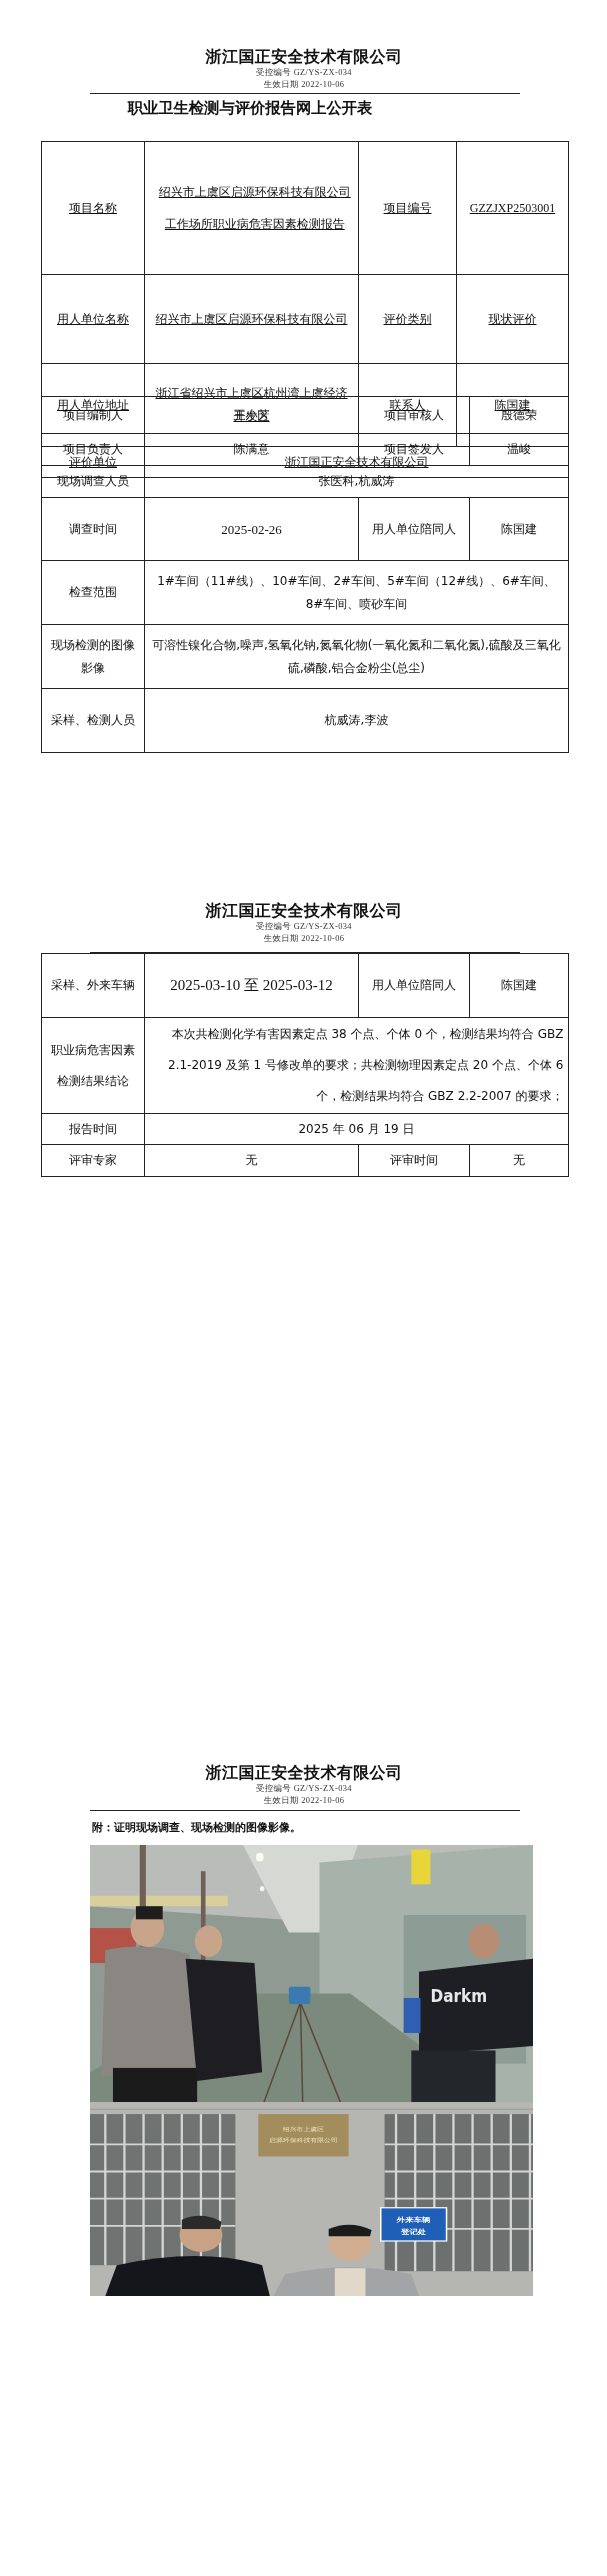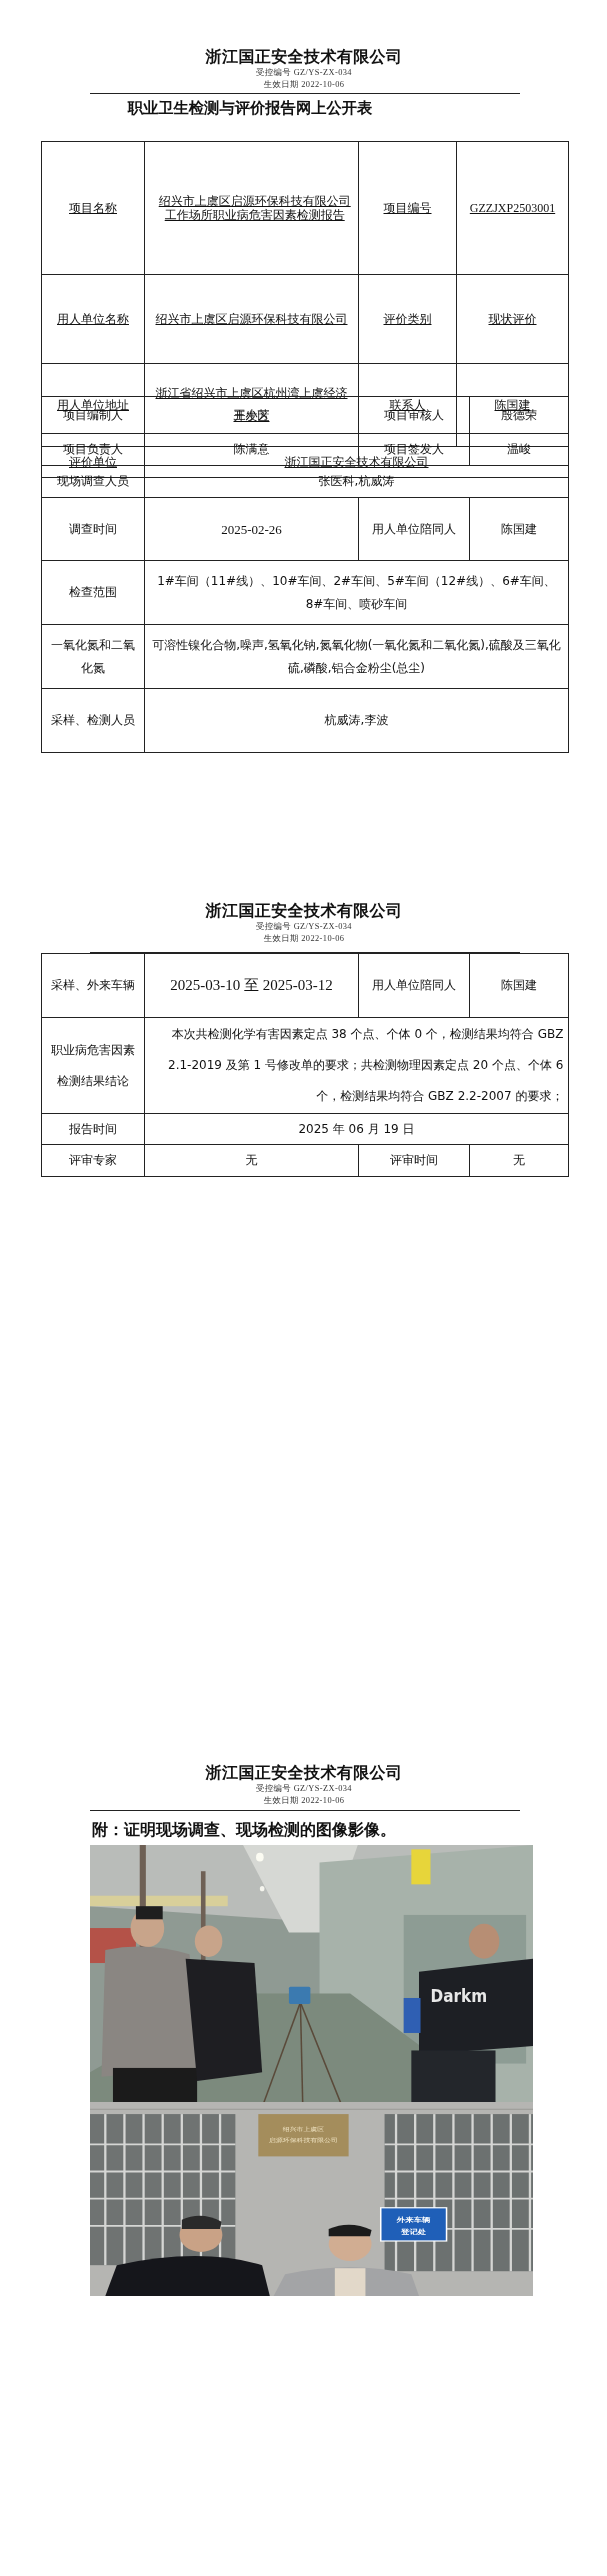--- a/index.html
+++ b/index.html
@@ -64,21 +64,21 @@
     vertical-align: middle;
     padding: 0 4.6px;
     line-height: 23px;
   }
   table.info td.lh { line-height: 23px; }
   table.info td.left { text-align: right; }
   .attach-note {
     position: absolute;
     left: 92px;
     font-family: "DejaVu Sans", "Liberation Sans", sans-serif;
-    font-size: 16px;
+    font-size: 11px;
     font-weight: bold;
     color: #111;
   }
   .photo {
     position: absolute;
     left: 90px;
     width: 443px;
     overflow: hidden;
   }
   .photo svg { display: block; width: 100%; height: 100%; }
@@ -97,21 +97,21 @@
 <table class="info" style="top:141px;text-decoration:underline;">
   <colgroup>
     <col style="width:103px">
       <col style="width:214px">
       <col style="width:98px">
       <col style="width:112px">
   </colgroup>
   <tbody>
       <tr style="height:133px">
     <td>项目名称</td>
-    <td class="lh" style="line-height:14px;padding-left:11px;">绍兴市上虞区启源环保科技有限公司工作场所职业病危害因素检测报告</td>
+    <td class="lh" style="line-height:32px;padding-left:11px;">绍兴市上虞区启源环保科技有限公司工作场所职业病危害因素检测报告</td>
     <td>项目编号</td>
     <td style="font-family:'Liberation Serif','DejaVu Serif',serif;">GZZJXP2503001</td>
   </tr>
   <tr style="height:89px">
     <td>用人单位名称</td>
     <td>绍兴市上虞区启源环保科技有限公司</td>
     <td>评价类别</td>
     <td>现状评价</td>
   </tr>
   <tr style="height:83px">
@@ -155,21 +155,21 @@
     <td>调查时间</td>
     <td style="font-family:'Liberation Serif','DejaVu Serif',serif; font-size:13px;">2025-02-26</td>
     <td>用人单位陪同人</td>
     <td>陈国建</td>
   </tr>
   <tr style="height:64px">
     <td>检查范围</td>
     <td colspan="3">1#车间（11#线）、10#车间、2#车间、5#车间（12#线）、6#车间、8#车间、喷砂车间</td>
   </tr>
   <tr style="height:64px">
-    <td>一氧化氮和二氧化氮</td>
+    <td>现场检测的图像影像</td>
     <td colspan="3">可溶性镍化合物,噪声,氢氧化钠,氮氧化物(一氧化氮和二氧化氮),硫酸及三氧化硫,磷酸,铝合金粉尘(总尘)</td>
   </tr>
   <tr style="height:64px">
     <td>采样、检测人员</td>
     <td colspan="3">杭威涛,李波</td>
   </tr>
 </tbody>
   </table>
 
 <div class="page-header" style="top:901px;">

